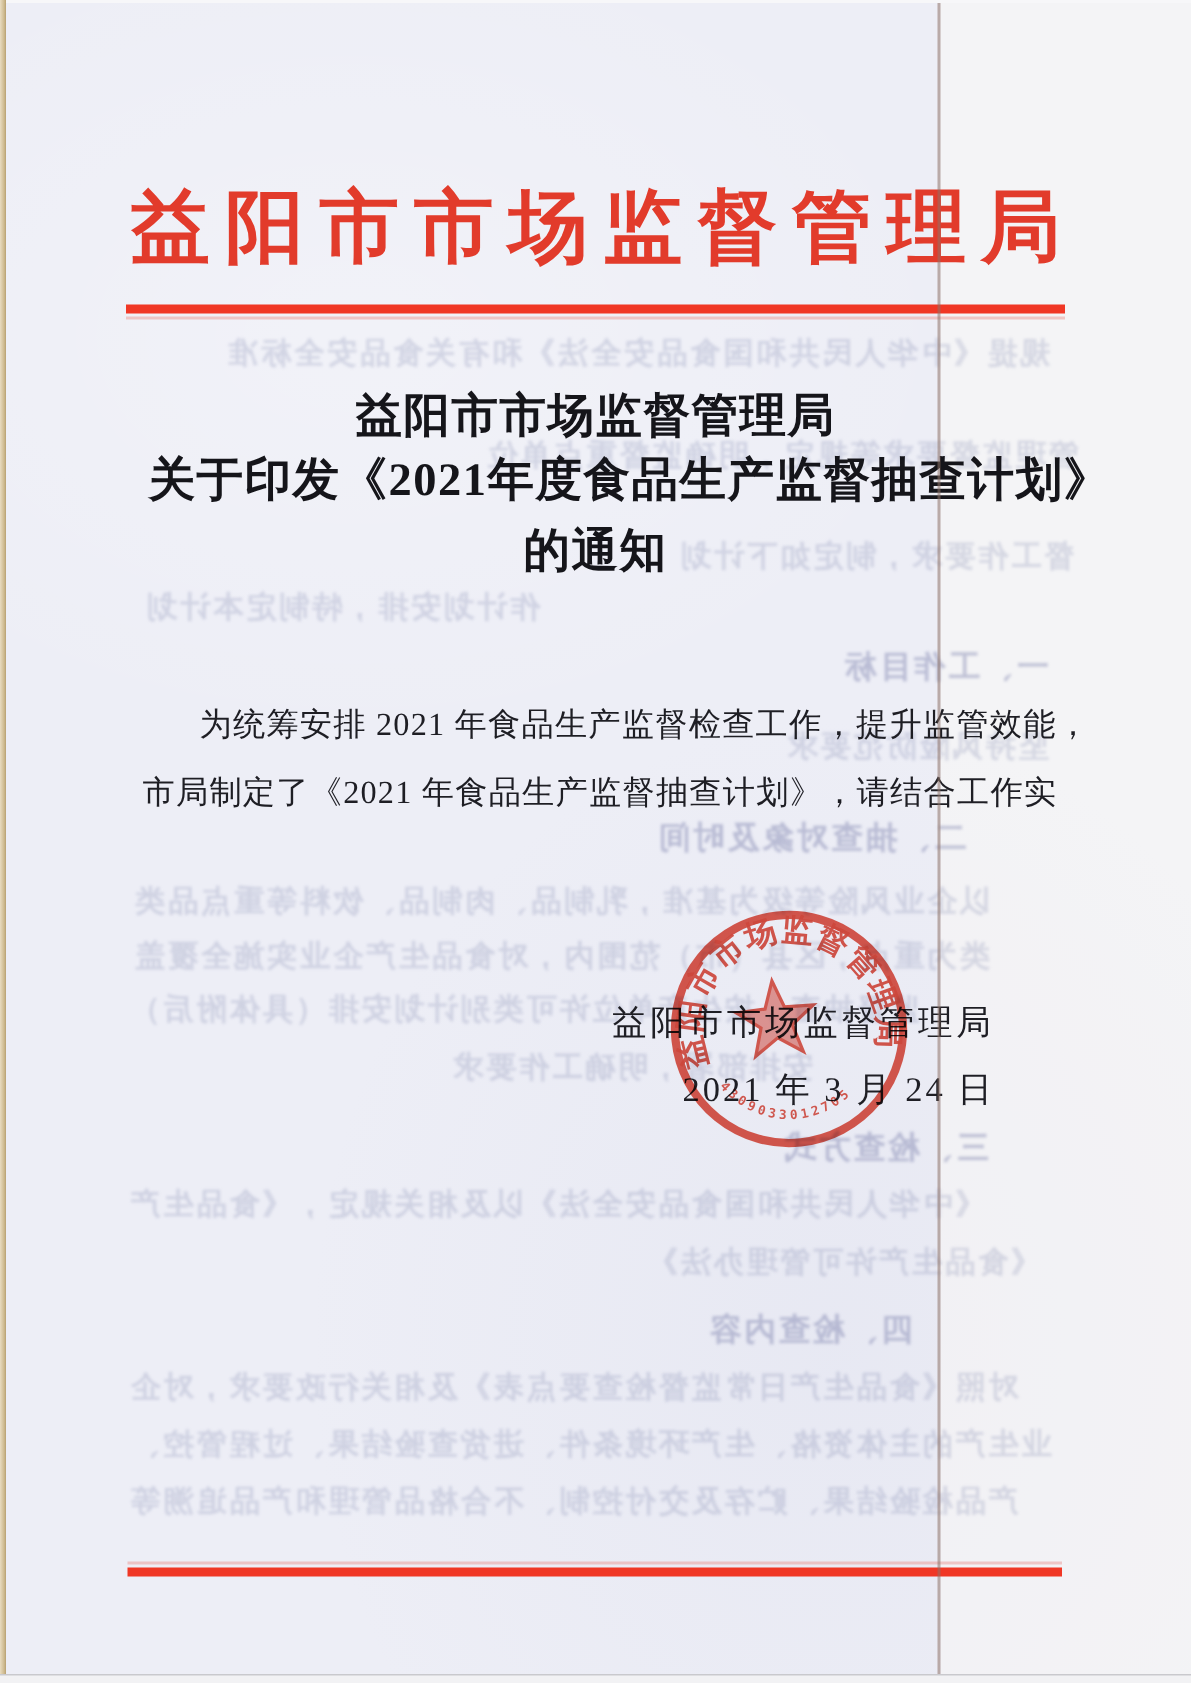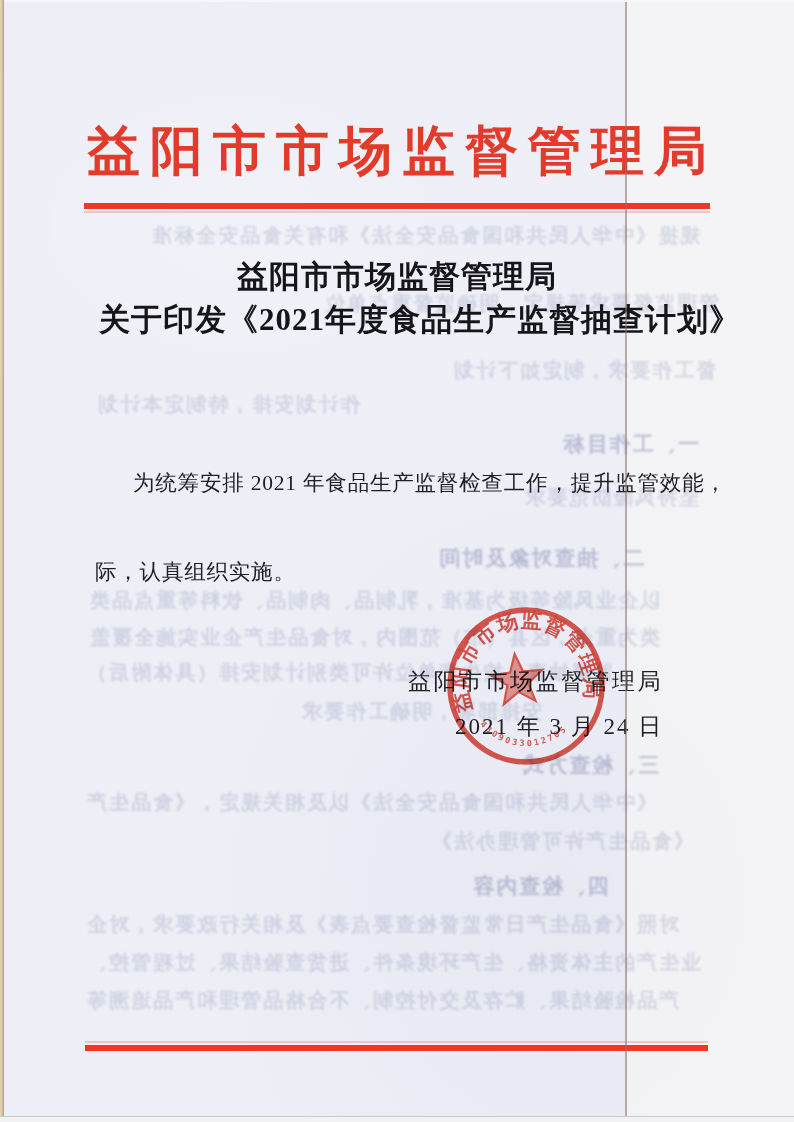--- a/index.html
+++ b/index.html
@@ -86,23 +86,24 @@
   <div class="org-header" style="color:#e23b2b;">益阳市市场监督管理局</div>
 
   <div class="rule" style="left:84px;top:203px;width:626px;">
     <div class="thick" style="background:#f03725;"></div>
     <div class="gap"></div>
     <div class="thin" style="background:#eba09c;"></div>
   </div>
 
   <div class="doc-title t1">益阳市市场监督管理局</div>
   <div class="doc-title t2">关于印发《2021年度食品生产监督抽查计划》</div>
+  <div class="doc-title t3">的通知</div>
 
   <div class="bodyline" style="left:133px;top:468px;">为统筹安排 2021 年食品生产监督检查工作，提升监管效能，</div>
-  <div class="bodyline" style="left:95px;top:557px;">际，认真组织实施。</div>
+  <div class="bodyline" style="left:95px;top:513px;">市局制定了《2021 年食品生产监督抽查计划》，请结合工作实</div>
 
   <div class="signature" style="left:408px;top:666px;">益阳市市场监督管理局</div>
   <div class="docdate" style="left:455px;top:711px;">2021 年 3 月 24 日</div>
 
   <svg class="seal" viewBox="0 0 200 200">
     <defs>
       <path id="ringPath" d="M 43.9,118.2 A 59,59 0 1 1 156.1,118.2" fill="none"></path>
       <path id="serialPath" d="M 48,130 A 60,60 0 0 0 152,130" fill="none"></path>
     </defs>
     <circle cx="100" cy="100" r="76" fill="none" stroke="#dc3929" stroke-width="5.5" opacity="0.92"></circle>

